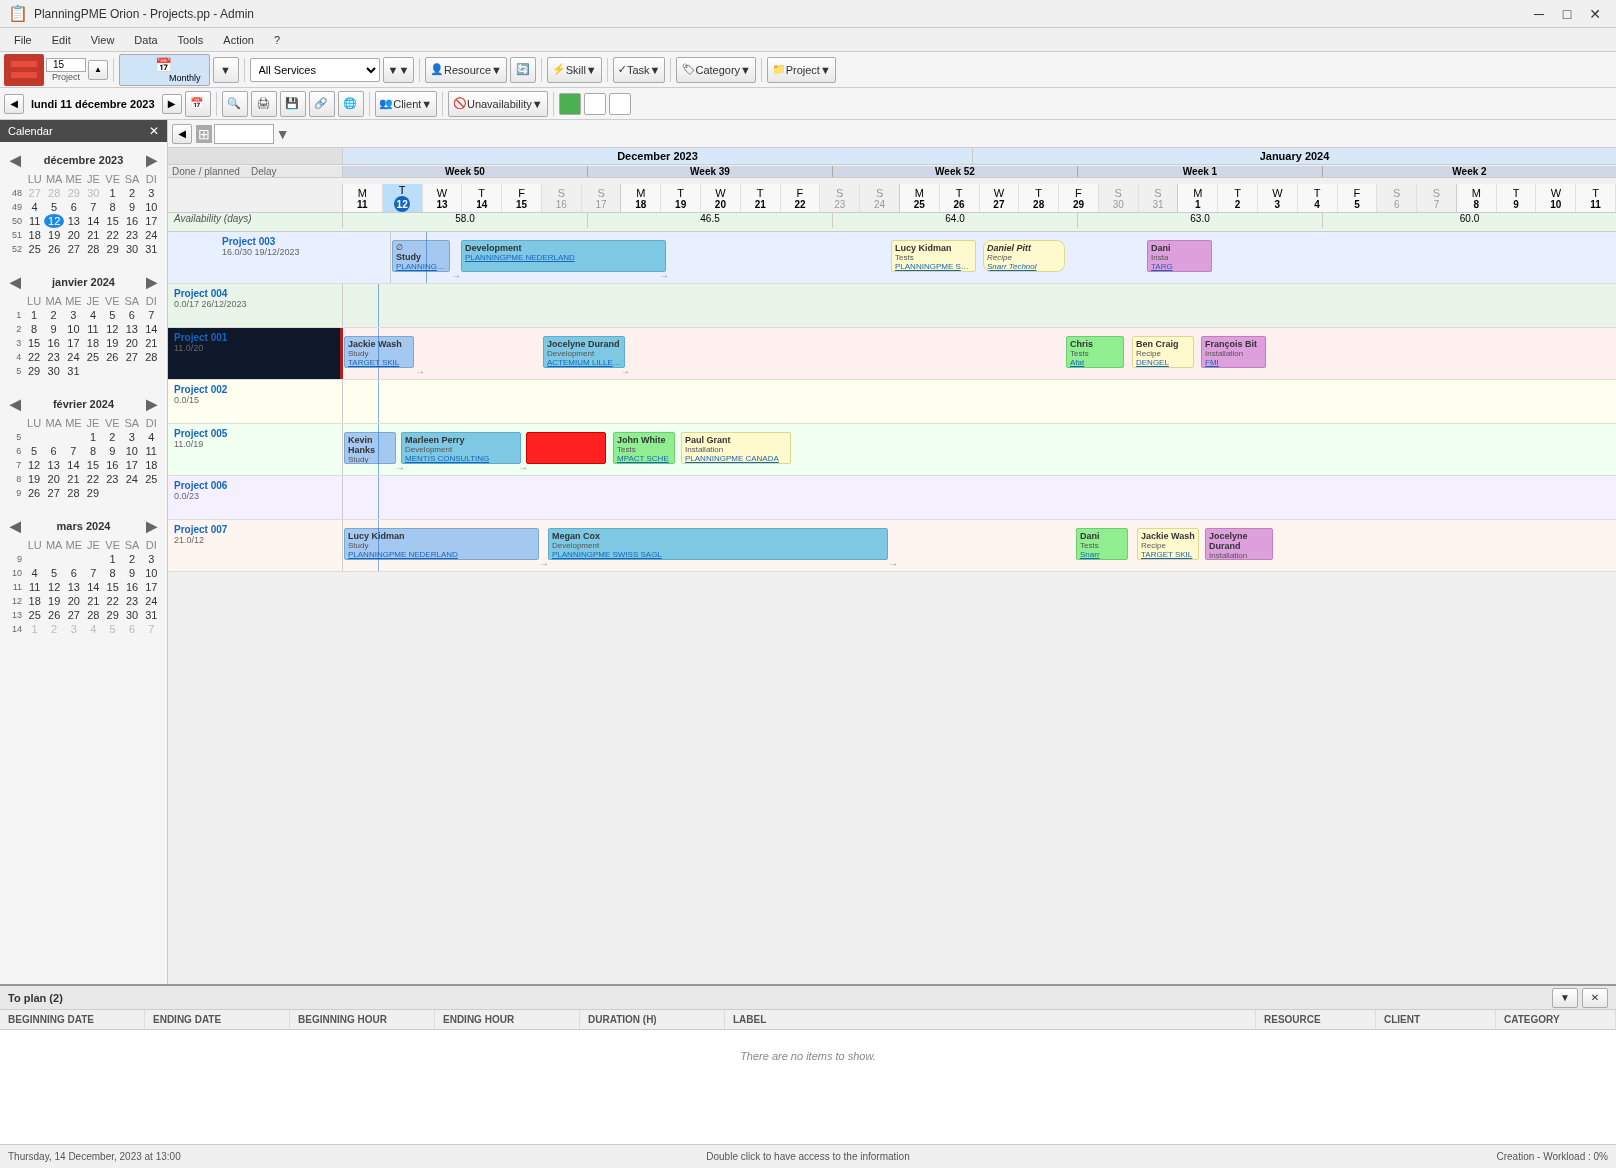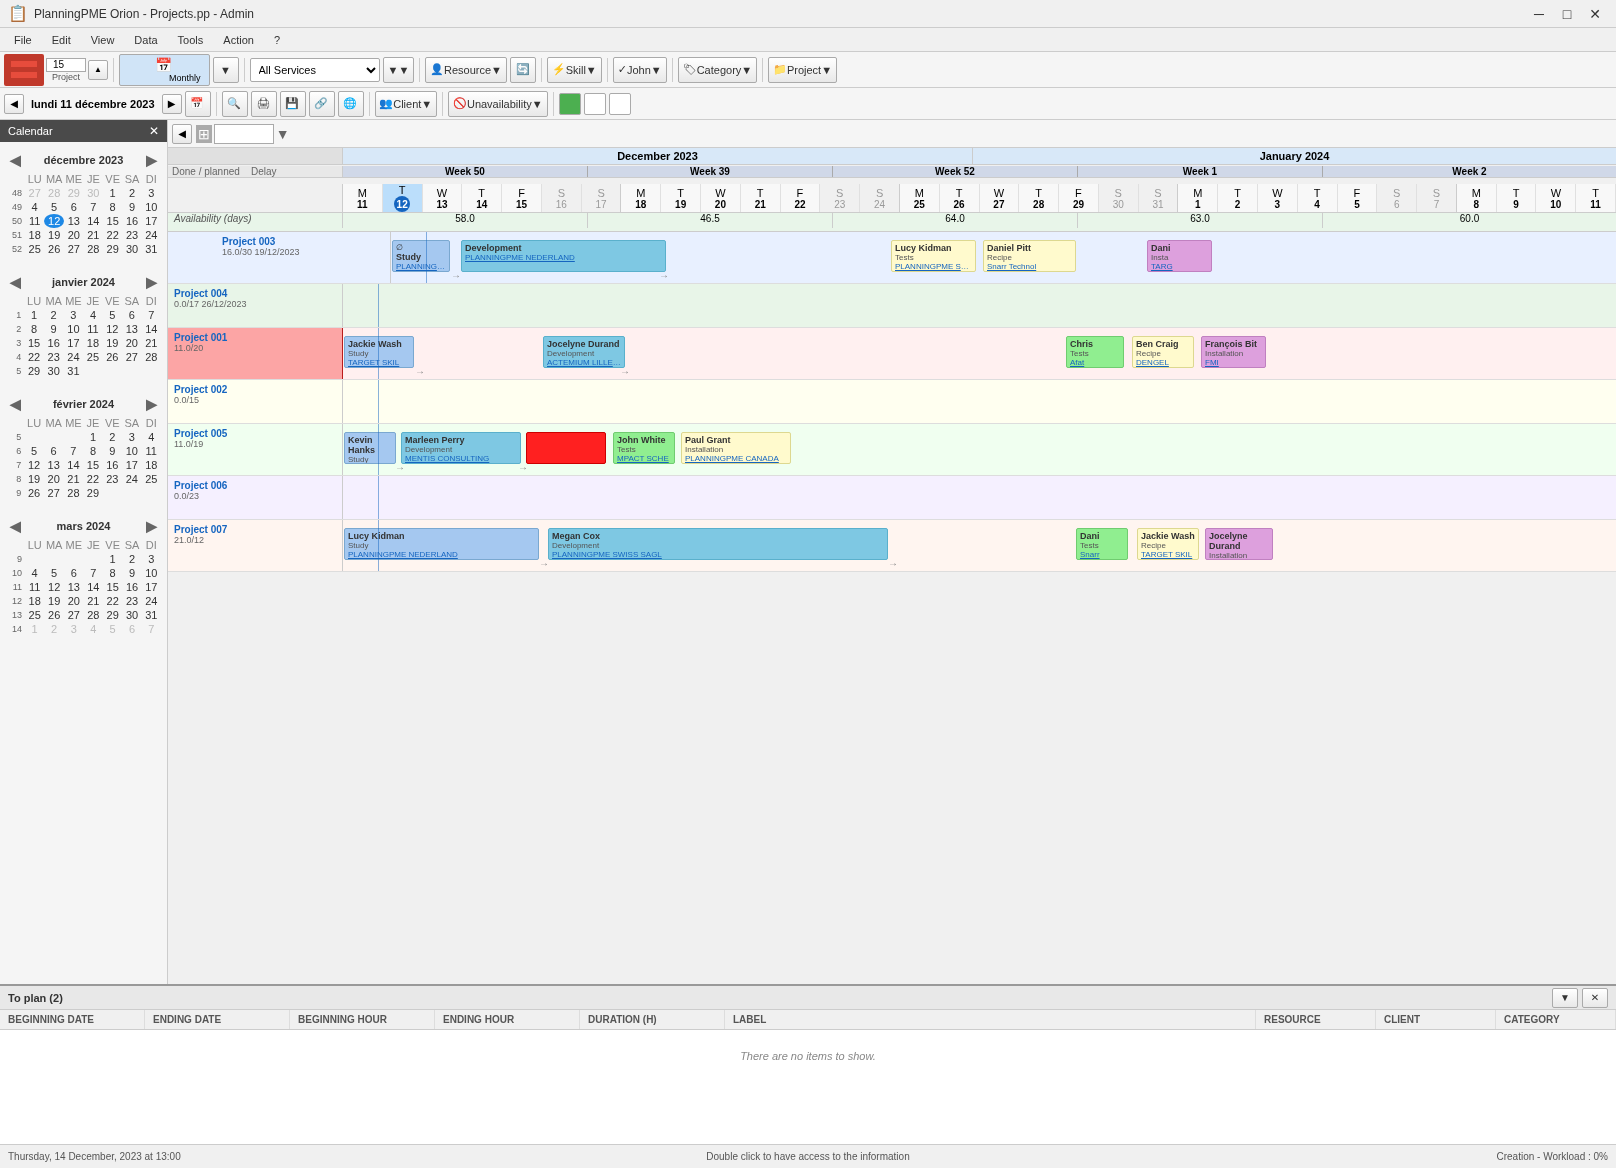--- a/index.html
+++ b/index.html
@@ -122,21 +122,21 @@
 
   <button class="toolbar-btn">👤 <span>Resource</span> ▼</button>
   <button class="toolbar-btn">🔄</button>
 
   <div class="toolbar-separator"></div>
 
   <button class="toolbar-btn">⚡ <span>Skill</span> ▼</button>
 
   <div class="toolbar-separator"></div>
 
-  <button class="toolbar-btn">✓ <span>John</span> ▼</button>
+  <button class="toolbar-btn">✓ <span>Task</span> ▼</button>
 
   <div class="toolbar-separator"></div>
 
   <button class="toolbar-btn">🏷 <span>Category</span> ▼</button>
 
   <div class="toolbar-separator"></div>
 
   <button class="toolbar-btn">📁 <span>Project</span> ▼</button>
 </div>
 
@@ -692,21 +692,21 @@
             </div>
 
             <div style="position:absolute;left:500px;top:8px;width:85px;height:32px;background:#fffacd;border:1px solid #ddd890;border-radius:2px;overflow:hidden;cursor:pointer;">
               <div style="padding:2px 3px;">
                 <div style="font-size:9px;font-weight:bold;color:#333;">Lucy Kidman</div>
                 <div style="font-size:8px;color:#555;">Tests</div>
                 <div style="font-size:8px;color:#1565c0;text-decoration:underline;overflow:hidden;text-overflow:ellipsis;white-space:nowrap;">PLANNINGPME SWISS</div>
               </div>
             </div>
 
-            <div style="position:absolute;left:592px;top:8px;width:93px;height:32px;background:#fffacd;border:1px solid #ddd890;border-radius:2px;overflow:hidden;cursor:pointer;">
+            <div style="position:absolute;left:592px;top:8px;width:82px;height:32px;background:#fffacd;border:1px solid #ddd890;border-radius:8px;overflow:hidden;cursor:pointer;font-style:italic;">
               <div style="padding:2px 3px;">
                 <div style="font-size:9px;font-weight:bold;color:#333;">Daniel Pitt</div>
                 <div style="font-size:8px;color:#555;">Recipe</div>
                 <div style="font-size:8px;color:#1565c0;text-decoration:underline;overflow:hidden;text-overflow:ellipsis;white-space:nowrap;">Snarr Technol</div>
               </div>
             </div>
 
             <div style="position:absolute;left:756px;top:8px;width:65px;height:32px;background:#dda0dd;border:1px solid #c080c0;border-radius:2px;overflow:hidden;cursor:pointer;">
               <div style="padding:2px 3px;">
                 <div style="font-size:9px;font-weight:bold;color:#333;">Dani</div>
@@ -726,21 +726,21 @@
           <div style="width:175px;min-width:175px;border-right:1px solid #ccc;padding:4px 6px;background:#e8f5e8;">
             <div style="font-weight:bold;color:#1565c0;font-size:10px;">Project 004</div>
             <div style="font-size:9px;color:#666;">0.0/17 26/12/2023</div>
           </div>
           <div style="flex:1;position:relative;">
             <div style="position:absolute;left:35px;top:0;bottom:0;width:1px;background:#1565c0;opacity:0.5;"></div>
           </div>
         </div>
 
         <div style="display:flex;background:#fff0f0;border-bottom:1px solid #ddd;min-height:52px;position:relative;">
-          <div style="width:175px;min-width:175px;border-right:1px solid #b91c1c;padding:4px 6px;background:#fca5a5;">
+          <div style="width:175px;min-width:175px;border-right:3px solid #b91c1c;padding:4px 6px;background:#0f172a;">
             <div style="font-weight:bold;color:#1565c0;font-size:10px;">Project 001</div>
             <div style="font-size:9px;color:#666;">11.0/20</div>
           </div>
           <div style="flex:1;position:relative;overflow:hidden;">
 
             <div style="position:absolute;left:1px;top:8px;width:70px;height:32px;background:#a5c8f0;border:1px solid #7aa8d0;border-radius:2px;overflow:hidden;cursor:pointer;">
               <div style="padding:2px 3px;">
                 <div style="font-size:9px;font-weight:bold;color:#333;">Jackie Wash</div>
                 <div style="font-size:8px;color:#555;">Study</div>
                 <div style="font-size:8px;color:#1565c0;text-decoration:underline;">TARGET SKIL</div>

